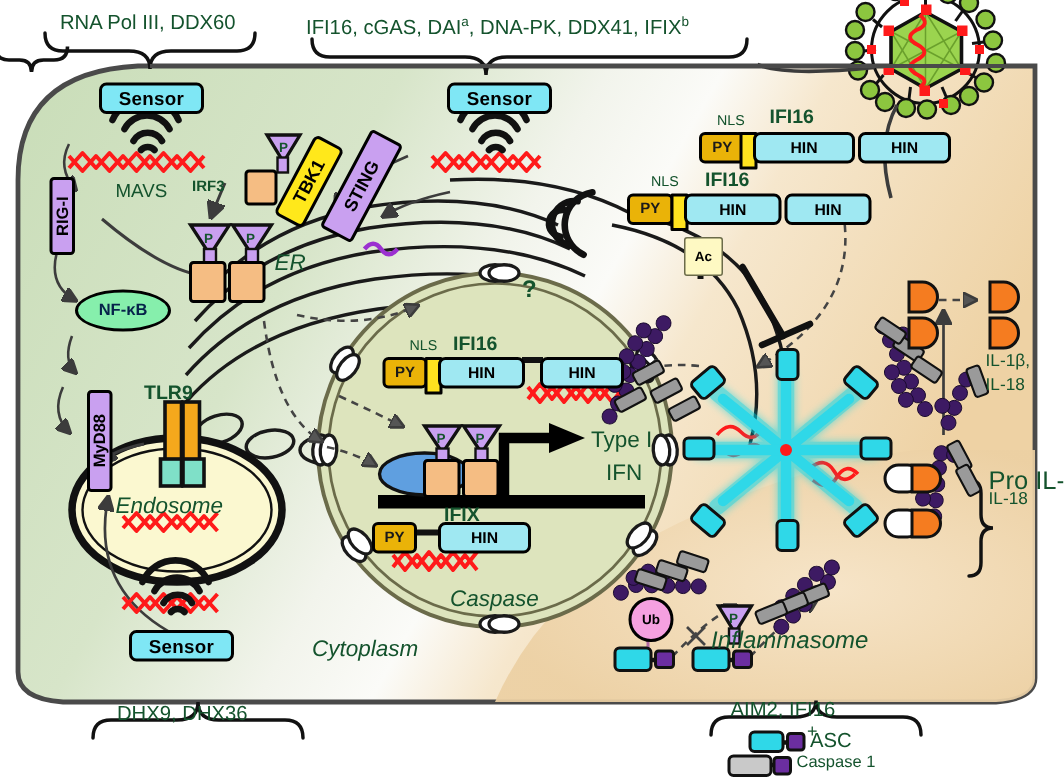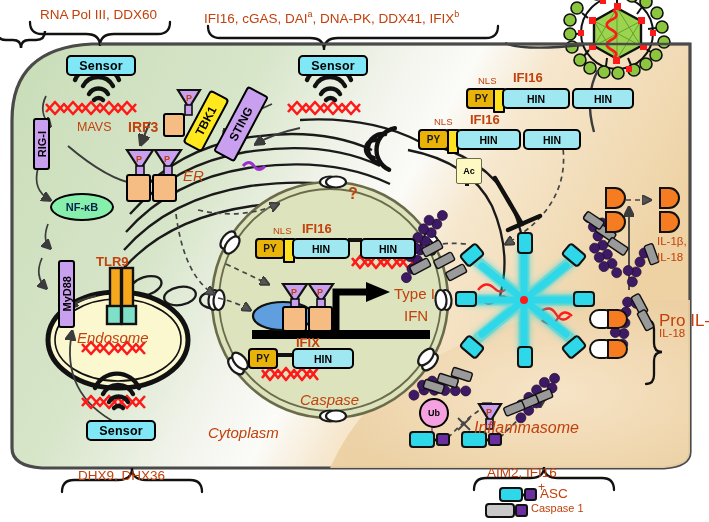--- a/index.html
+++ b/index.html
@@ -1,19 +1,19 @@
 <!DOCTYPE html>
 <html><head>
 <meta charset="utf-8">
 <style>
   html,body{margin:0;padding:0;background:#fff;}
   body{font-family:"Liberation Sans",sans-serif;}
   #stage{position:relative;width:709px;height:522px;background:#fff;overflow:hidden;}
   #stage svg{position:absolute;left:0;top:0;}
-  .lbl{position:absolute;color:#c2410c;white-space:nowrap;line-height:1;}
+  .lbl{position:absolute;color:#14532d;white-space:nowrap;line-height:1;}
   .brace-lbl{font-size:13.5px;}
   .ital{font-style:italic;}
   .bx{position:absolute;box-sizing:border-box;border:2.2px solid #000;border-radius:4px;
       display:flex;align-items:center;justify-content:center;font-weight:bold;color:#000;}
   .sensor{background:#7fe7f5;border-radius:5px;font-size:12.5px;letter-spacing:.2px;}
   .hin{background:#9fe8f2;font-size:10.5px;border-radius:5px;}
   .py{background:#eab308;font-size:10px;color:#1a1a1a;border-radius:4px;}
   .nlsbar{background:#ffe21f;border:2px solid #000;border-radius:1px;}
   .purplebx{background:#c9a0f0;border-radius:3px;font-weight:bold;}
   .tbk1{background:#ffe81b;}
@@ -542,21 +542,21 @@
   <div class="bx sensor" style="left:66px;top:55px;width:70px;height:21px;">Sensor</div>
   <div class="bx sensor" style="left:298px;top:55px;width:70px;height:21px;">Sensor</div>
   <div class="bx sensor" style="left:86px;top:420px;width:70px;height:21px;">Sensor</div>
 
   <div class="bx purplebx" style="left:33px;top:118px;width:17px;height:52px;font-size:11px;">
     <span class="vert">RIG-I</span>
   </div>
 
   <div class="lbl" style="left:77px;top:121px;font-size:12.5px;">MAVS</div>
 
-  <div class="lbl" style="left:128px;top:120px;font-size:14px;font-weight:bold;">IRF3</div>
+  <div class="lbl" style="left:128px;top:120px;font-size:10px;font-weight:bold;">IRF3</div>
   <div class="bx orangebx" style="left:163px;top:113px;width:22px;height:24px;"></div>
 
   <div class="bx orangebx" style="left:126px;top:174px;width:25px;height:28px;"></div>
   <div class="bx orangebx" style="left:152px;top:174px;width:25px;height:28px;"></div>
   <div class="lbl" style="left:136px;top:155px;font-size:9px;font-weight:bold;">P</div>
   <div class="lbl" style="left:164px;top:155px;font-size:9px;font-weight:bold;">P</div>
   <div class="lbl" style="left:186px;top:94px;font-size:9px;font-weight:bold;">P</div>
 
   <div class="bx tbk1 rot-tbk1" style="left:176px;top:110px;width:60px;height:22px;font-size:12px;">TBK1</div>
 

